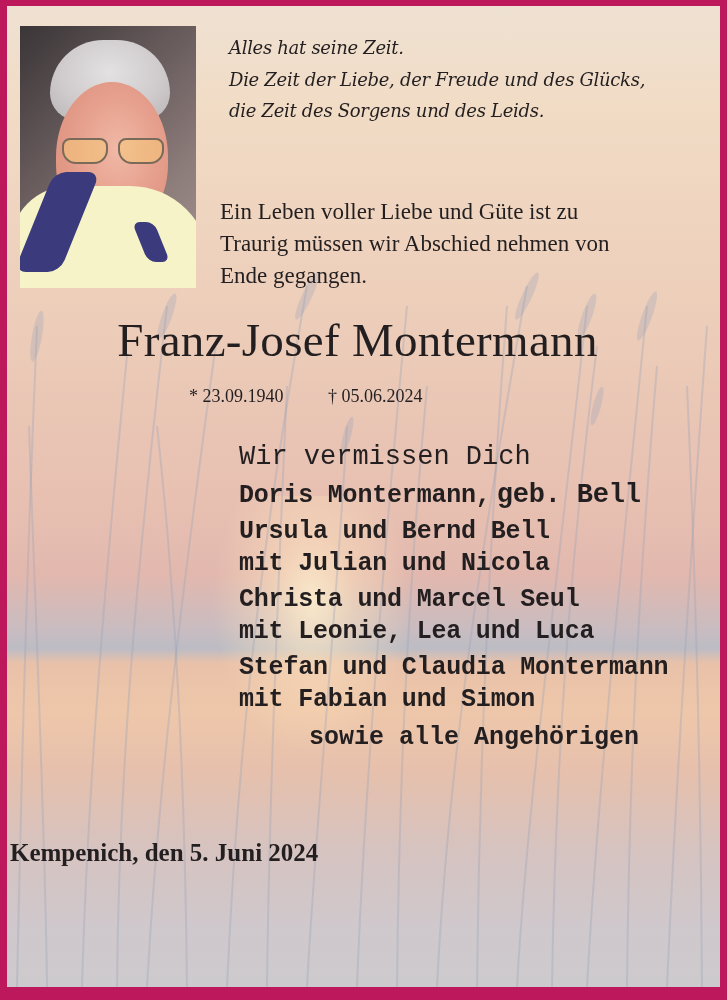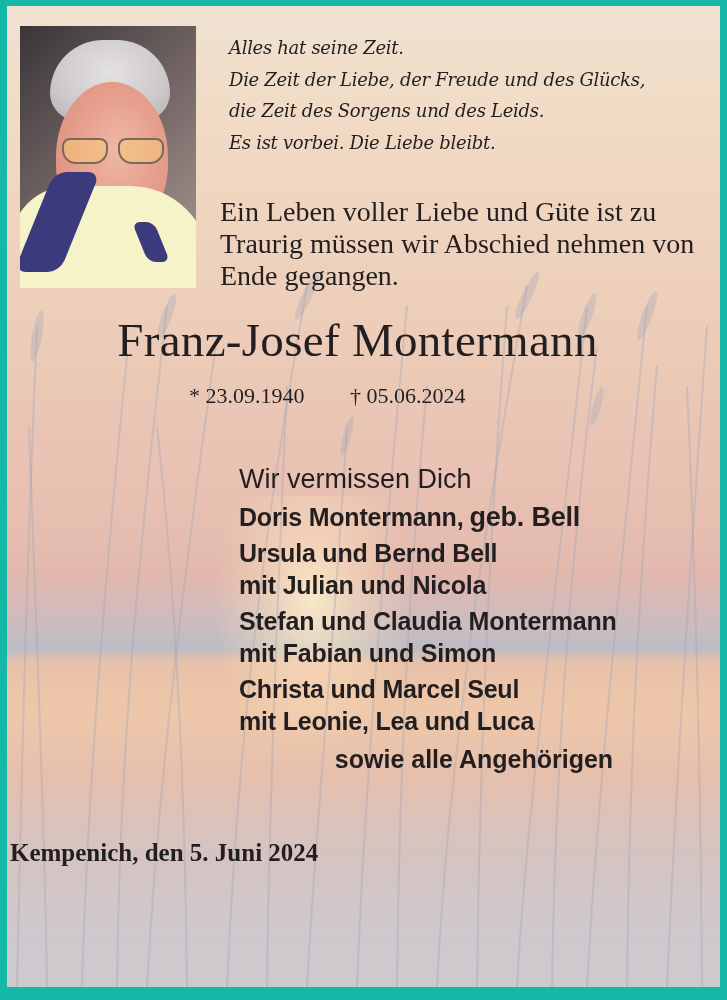--- a/index.html
+++ b/index.html
@@ -1,21 +1,21 @@
 <!DOCTYPE html>
 <html><head>
   <meta charset="utf-8">
   <style>
     * { margin: 0; padding: 0; box-sizing: border-box; }
     html, body { width: 727px; height: 1000px; overflow: hidden; background: #231f20; }
     body { font-family: "Liberation Serif", "DejaVu Serif", serif; color: #231f20; }
 
     .frame {
       position: absolute; left: 0; top: 0; width: 727px; height: 1000px;
-      background: #14b8a6;
+      background: #be185d;
     }
     .card {
       position: absolute; left: 7px; top: 6px; width: 713px; height: 981px;
       overflow: hidden;
       background:
         linear-gradient(180deg,
           #efe1d2 0%,
           #f1dcc6 10%,
           #efd4bf 22%,
           #ecccb8 34%,
@@ -82,39 +82,39 @@
     .poem {
       position: absolute; left: 222px; top: 26px; width: 480px;
       font-family: "DejaVu Serif", serif; font-style: italic;
       font-size: 18px; line-height: 31.5px; color: #231f20; letter-spacing: -0.3px;
     }
     .poem div { white-space: nowrap; }
 
     .intro {
       position: absolute; left: 213px; top: 190px; width: 495px;
       font-family: "Liberation Serif", serif;
-      font-size: 28px; line-height: 32px; color: #231f20;
+      font-size: 23px; line-height: 32px; color: #231f20;
     }
     .intro div { white-space: nowrap; }
 
     .name {
       position: absolute; left: 0; top: 306px; width: 713px; text-align: center;
       font-family: "Liberation Serif", serif; font-size: 47px; line-height: 56px;
       color: #231f20; letter-spacing: 0.3px; padding-right: 12px;
     }
     .dates {
       position: absolute; left: 182px; top: 375px; width: 380px;
-      font-family: "Liberation Serif", serif; font-size: 22px; line-height: 30px;
+      font-family: "Liberation Serif", serif; font-size: 18px; line-height: 30px;
       color: #231f20; white-space: nowrap;
     }
     .dates .death { margin-left: 40px; }
 
     .mourners {
-      position: absolute; left: 232px; top: 455px; width: 470px;
-      color: #231f20; font-family: Liberation Sans, sans-serif;
+      position: absolute; left: 232px; top: 433px; width: 470px;
+      color: #231f20; font-family: Liberation Mono, monospace;
     }
     .mourners .missing { font-size: 27px; line-height: 36px; margin-bottom: 4px; white-space: nowrap; }
     .mourners .entry { margin-bottom: 4px; }
     .mourners .line { font-size: 25px; line-height: 32px; font-weight: bold; white-space: nowrap; letter-spacing: -0.2px; }
     .mourners .line.sub { font-weight: bold; }
     .mourners .suffix { font-size: 27px; font-weight: bold; margin-left: 6px; }
     .mourners .closing { font-size: 25px; line-height: 36px; font-weight: bold; white-space: nowrap; margin-top: 4px; text-align: center; }
 
     .place-date {
       position: absolute; left: 3px; top: 832px;
@@ -178,21 +178,20 @@
       <div class="mouth"></div>
       <div class="shirt"></div>
       <div class="collar"></div>
       <div class="collar-r"></div>
     </div>
 
     <div class="poem">
       <div>Alles hat seine Zeit.</div>
       <div>Die Zeit der Liebe, der Freude und des Glücks,</div>
       <div>die Zeit des Sorgens und des Leids.</div>
-      <div>Es ist vorbei. Die Liebe bleibt.</div>
     </div>
 
     <div class="intro">
       <div>Ein Leben voller Liebe und Güte ist zu</div>
       <div>Traurig müssen wir Abschied nehmen von</div>
       <div>Ende gegangen.</div>
     </div>
 
     <div class="name">Franz-Josef Montermann</div>
 
@@ -209,29 +208,29 @@
           <span>Doris Montermann,</span><span class="suffix">geb. Bell</span>
         </div>
       </div>
 
       <div class="entry">
         <div class="line">Ursula und Bernd Bell</div>
         <div class="line sub">mit Julian und Nicola</div>
       </div>
 
       <div class="entry">
+        <div class="line">Christa und Marcel Seul</div>
+        <div class="line sub">mit Leonie, Lea und Luca</div>
+      </div>
+
+      <div class="entry">
         <div class="line">Stefan und Claudia Montermann</div>
         <div class="line sub">mit Fabian und Simon</div>
       </div>
 
-      <div class="entry">
-        <div class="line">Christa und Marcel Seul</div>
-        <div class="line sub">mit Leonie, Lea und Luca</div>
-      </div>
-
       <div class="closing">sowie alle Angehörigen</div>
     </div>
 
     <div class="place-date">Kempenich, den 5. Juni 2024</div>
 
 
   </div>
 </div>
 
 </body></html>

